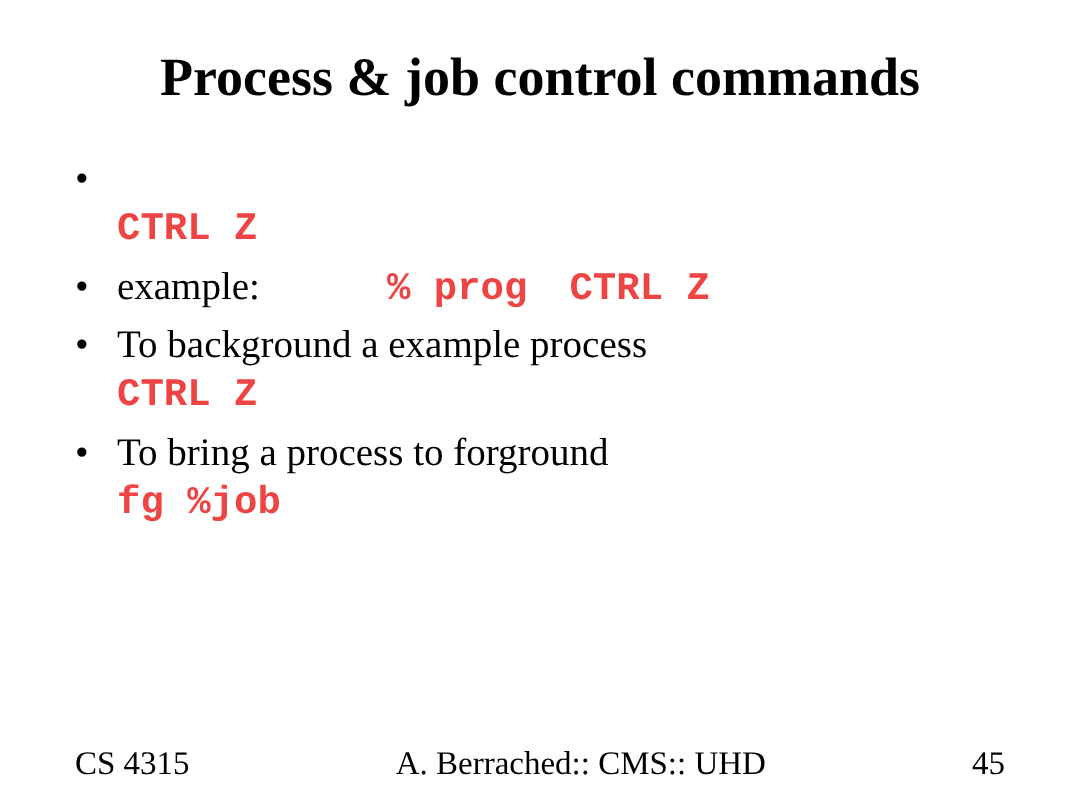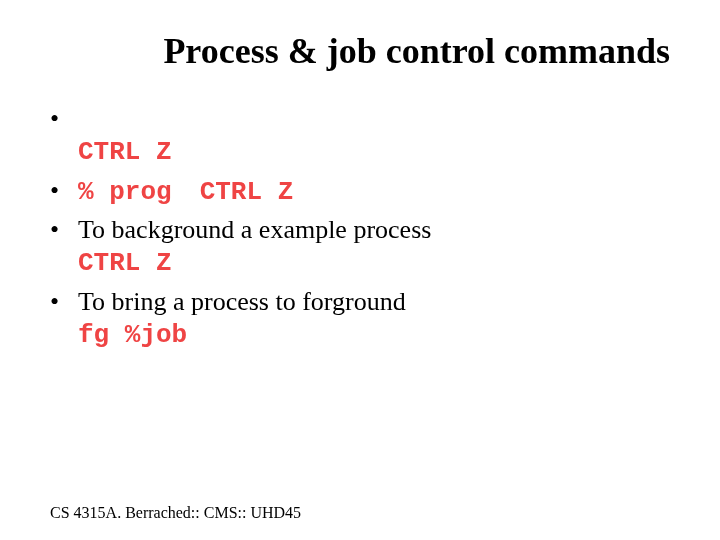--- a/index.html
+++ b/index.html
@@ -14,21 +14,21 @@
   .slide {
     position: relative;
     width: 720px;
     height: 540px;
     box-sizing: border-box;
     padding: 30px 50px 20px 50px;
   }
   .title {
     font-size: 36px;
     font-weight: bold;
-    text-align: right;
+    text-align: center;
     margin: 0 0 30px 0;
   }
   ul.body {
     font-size: 26px;
     line-height: 1.3;
     list-style: none;
     margin: 0;
     padding: 0;
   }
   ul.body > li {
@@ -62,23 +62,24 @@
   .ex-col {
     display: flex;
     flex-direction: row;
   }
   .footer {
     position: absolute;
     left: 0;
     right: 0;
     bottom: 18px;
     display: flex;
+    justify-content: space-between;
     align-items: baseline;
     padding: 0 50px;
-    font-size: 16px;
+    font-size: 22px;
   }
 </style>
 </head>
 <body>
 
 <div class="slide">
 
   <h1 class="title">Process &amp; job control commands</h1>
 
   <ul class="body">
@@ -86,20 +87,21 @@
     <li>
       <div class="bullet-row">
         <span class="bullet-dot">•</span>
       </div>
       <div class="indent mono">CTRL Z</div>
     </li>
 
     <li>
       <div class="bullet-row ex-row">
         <span class="bullet-dot">•</span>
+        <span class="ex-label">example:</span>
         <span class="ex-col">
           <span class="mono">% prog</span>
           <span class="mono" style="padding-left:28px;">CTRL Z</span>
         </span>
       </div>
     </li>
 
     <li>
       <div class="bullet-row">
         <span class="bullet-dot">•</span>

